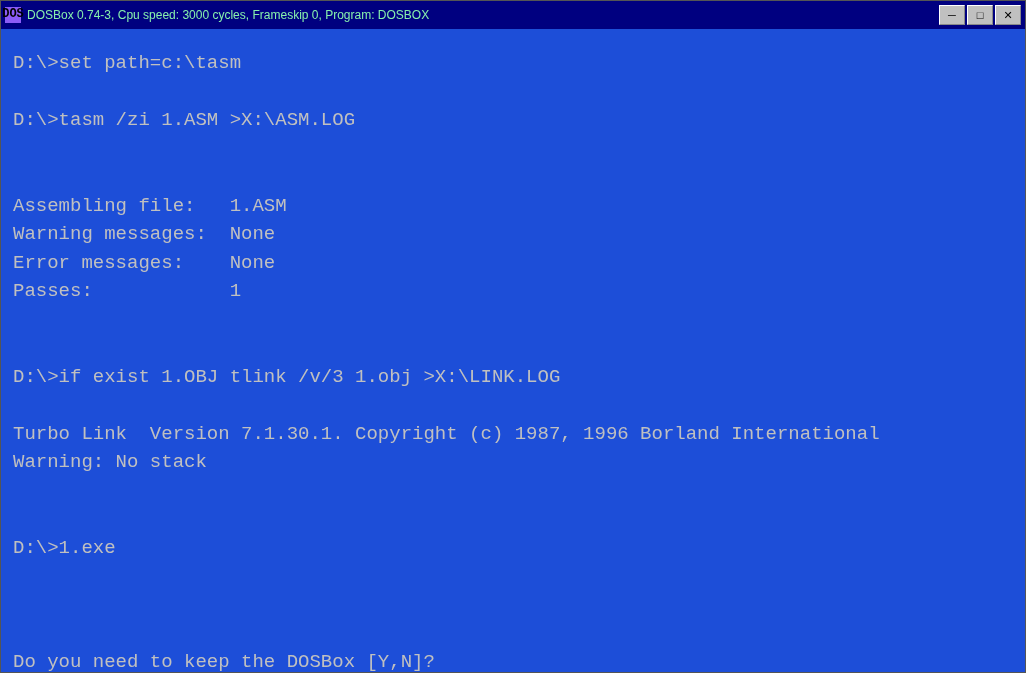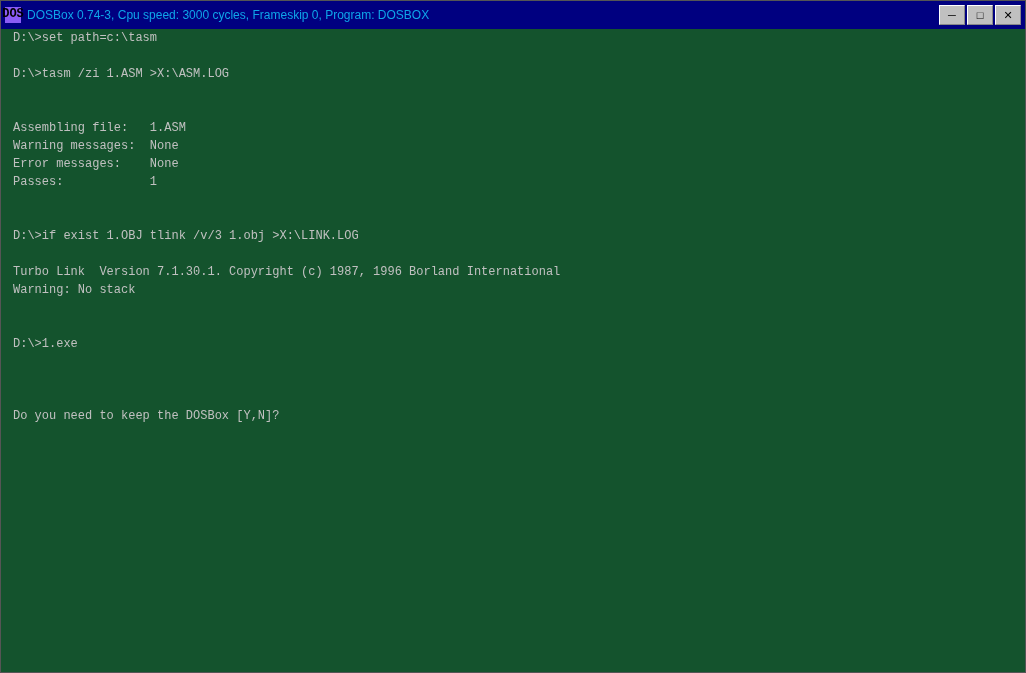--- a/index.html
+++ b/index.html
@@ -48,21 +48,21 @@
       display: flex;
       justify-content: center;
       font-size: 12px;
       font-weight: bold;
       color: #000;
       flex-shrink: 0;
     }
 
     .title-text {
       font-size: 12px;
-      color: #0ea5e9;
+      color: #86efac;
       font-family: Arial, sans-serif;
     }
 
     .title-bar-controls {
       display: flex;
       gap: 2px;
       align-items: center;
     }
 
     .title-btn {
@@ -76,25 +76,25 @@
       align-items: center;
       justify-content: center;
       font-size: 11px;
       font-family: Arial, sans-serif;
       color: #000;
       cursor: pointer;
     }
 
     .terminal {
       flex: 1;
-      background: #14532d;
+      background: #1d4ed8;
       color: #c0c0c0;
-      padding: 0 12px;
+      padding: 20px 12px;
       font-family: 'Courier New', Courier, monospace;
-      font-size: 12px;
+      font-size: 19px;
       line-height: 1.5;
       overflow: hidden;
     }
 
     .line {
       display: block;
       white-space: pre;
       color: #c0c0c0;
     }
   </style>

